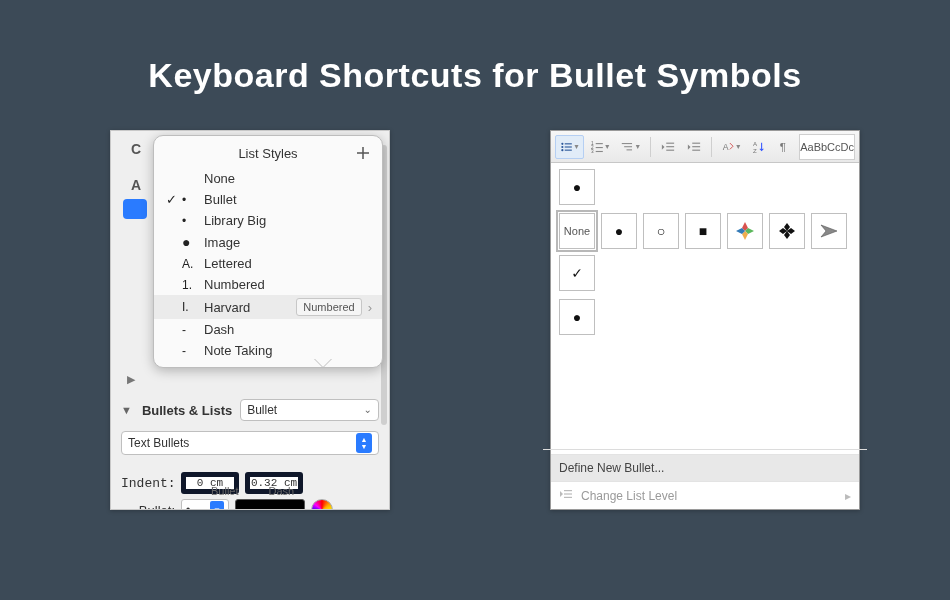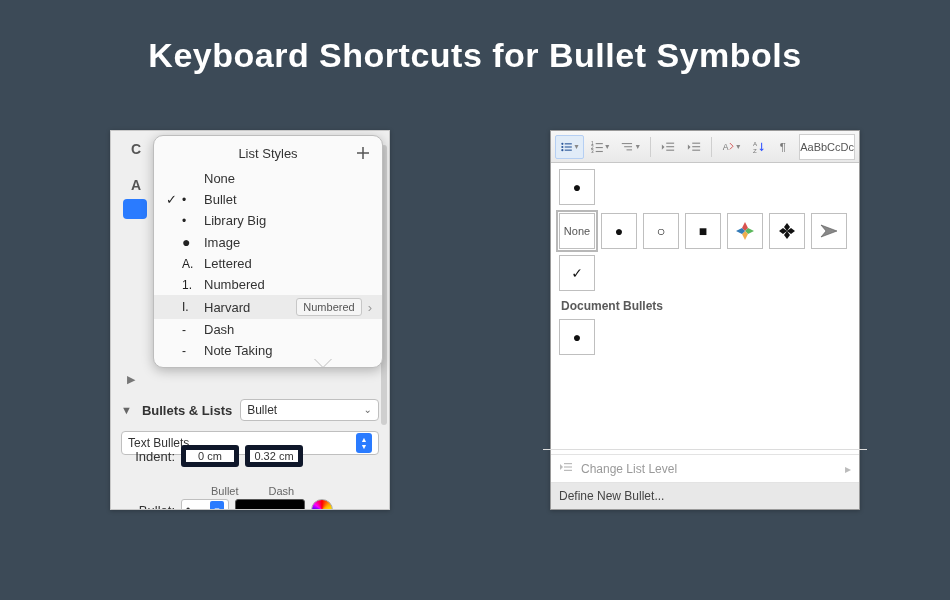--- a/index.html
+++ b/index.html
@@ -10,21 +10,21 @@
     background: #3c4a57;
     font-family: -apple-system, "Helvetica Neue", Arial, sans-serif;
     overflow: hidden;
     position: relative;
   }
   .page-title {
     color: #fff;
     font-size: 34px;
     font-weight: 700;
     text-align: center;
-    padding-top: 36px;
+    padding-top: 56px;
     letter-spacing: .5px;
   }
 
   
   .mac-panel {
     position: absolute;
     left: 110px; top: 130px;
     width: 280px; height: 380px;
     background: #efefef;
     border: 1px solid #c8c8c8;
@@ -108,21 +108,21 @@
     display:flex; align-items:center; justify-content:space-between;
     padding:0 6px; font-size:12px;
   }
   .wide-select .blue-stepper {
     width:16px; height:20px;
     display:flex; flex-direction:column; align-items:center; justify-content:center;
     background:#2a7bff; border-radius:3px;
   }
   .blue-stepper span { font-size:7px; color:#fff; line-height:7px; }
 
-  .section.row3 { top: 314px; display:flex; align-items:center; gap:6px; }
+  .section.row3 { top: 341px; display:flex; align-items:center; gap:6px;font-family:Liberation Mono, monospace; }
   .numbox {
     width:58px; height:22px; background:#fff; border:5px solid #0f172a;
     border-radius:3px; display:flex; align-items:center; justify-content:center;
     font-size:11px;
   }
   .sublabels { position:absolute; top: 354px; left:100px; display:flex; gap:30px; font-size:11px; color:#666; }
 
   .section.row4 { top: 368px; display:flex; align-items:center; gap:6px; }
   .bullet-select {
     width:48px; height:22px; background:#fff; border:1px solid #bfbfbf;
@@ -415,35 +415,34 @@
         </svg>
       </div>
       <div class="swatch">
         <svg width="20" height="20" viewBox="0 0 20 20">
           <path d="M2 4 18 10 2 16 7 10Z" fill="#888" stroke="#555" stroke-width="0.6"></path>
         </svg>
       </div>
       <div class="swatch">✓</div>
     </div>
 
-    <div class="word-section-title">Document Bullets</div>
     <div class="swatch-row">
       <div class="swatch">●</div>
     </div>
   </div>
 
   <div class="divider"></div>
+  <div class="footer-row enabled">
+    <span>Define New Bullet...</span>
+  </div>
   <div class="footer-row">
     <span class="indent-icon">
       <svg width="14" height="12" viewBox="0 0 14 12">
           <path d="M1 3 4 6 1 9Z" fill="#bbb"></path>
           <rect x="5" y="2" width="8" height="1.2" fill="#bbb"></rect>
           <rect x="5" y="5.4" width="8" height="1.2" fill="#bbb"></rect>
           <rect x="5" y="8.8" width="8" height="1.2" fill="#bbb"></rect>
         </svg>
     </span>
     <span>Change List Level</span>
     <span class="chev">▸</span>
   </div>
-  <div class="footer-row enabled">
-    <span>Define New Bullet...</span>
-  </div>
 </div>
 
 </body></html>

